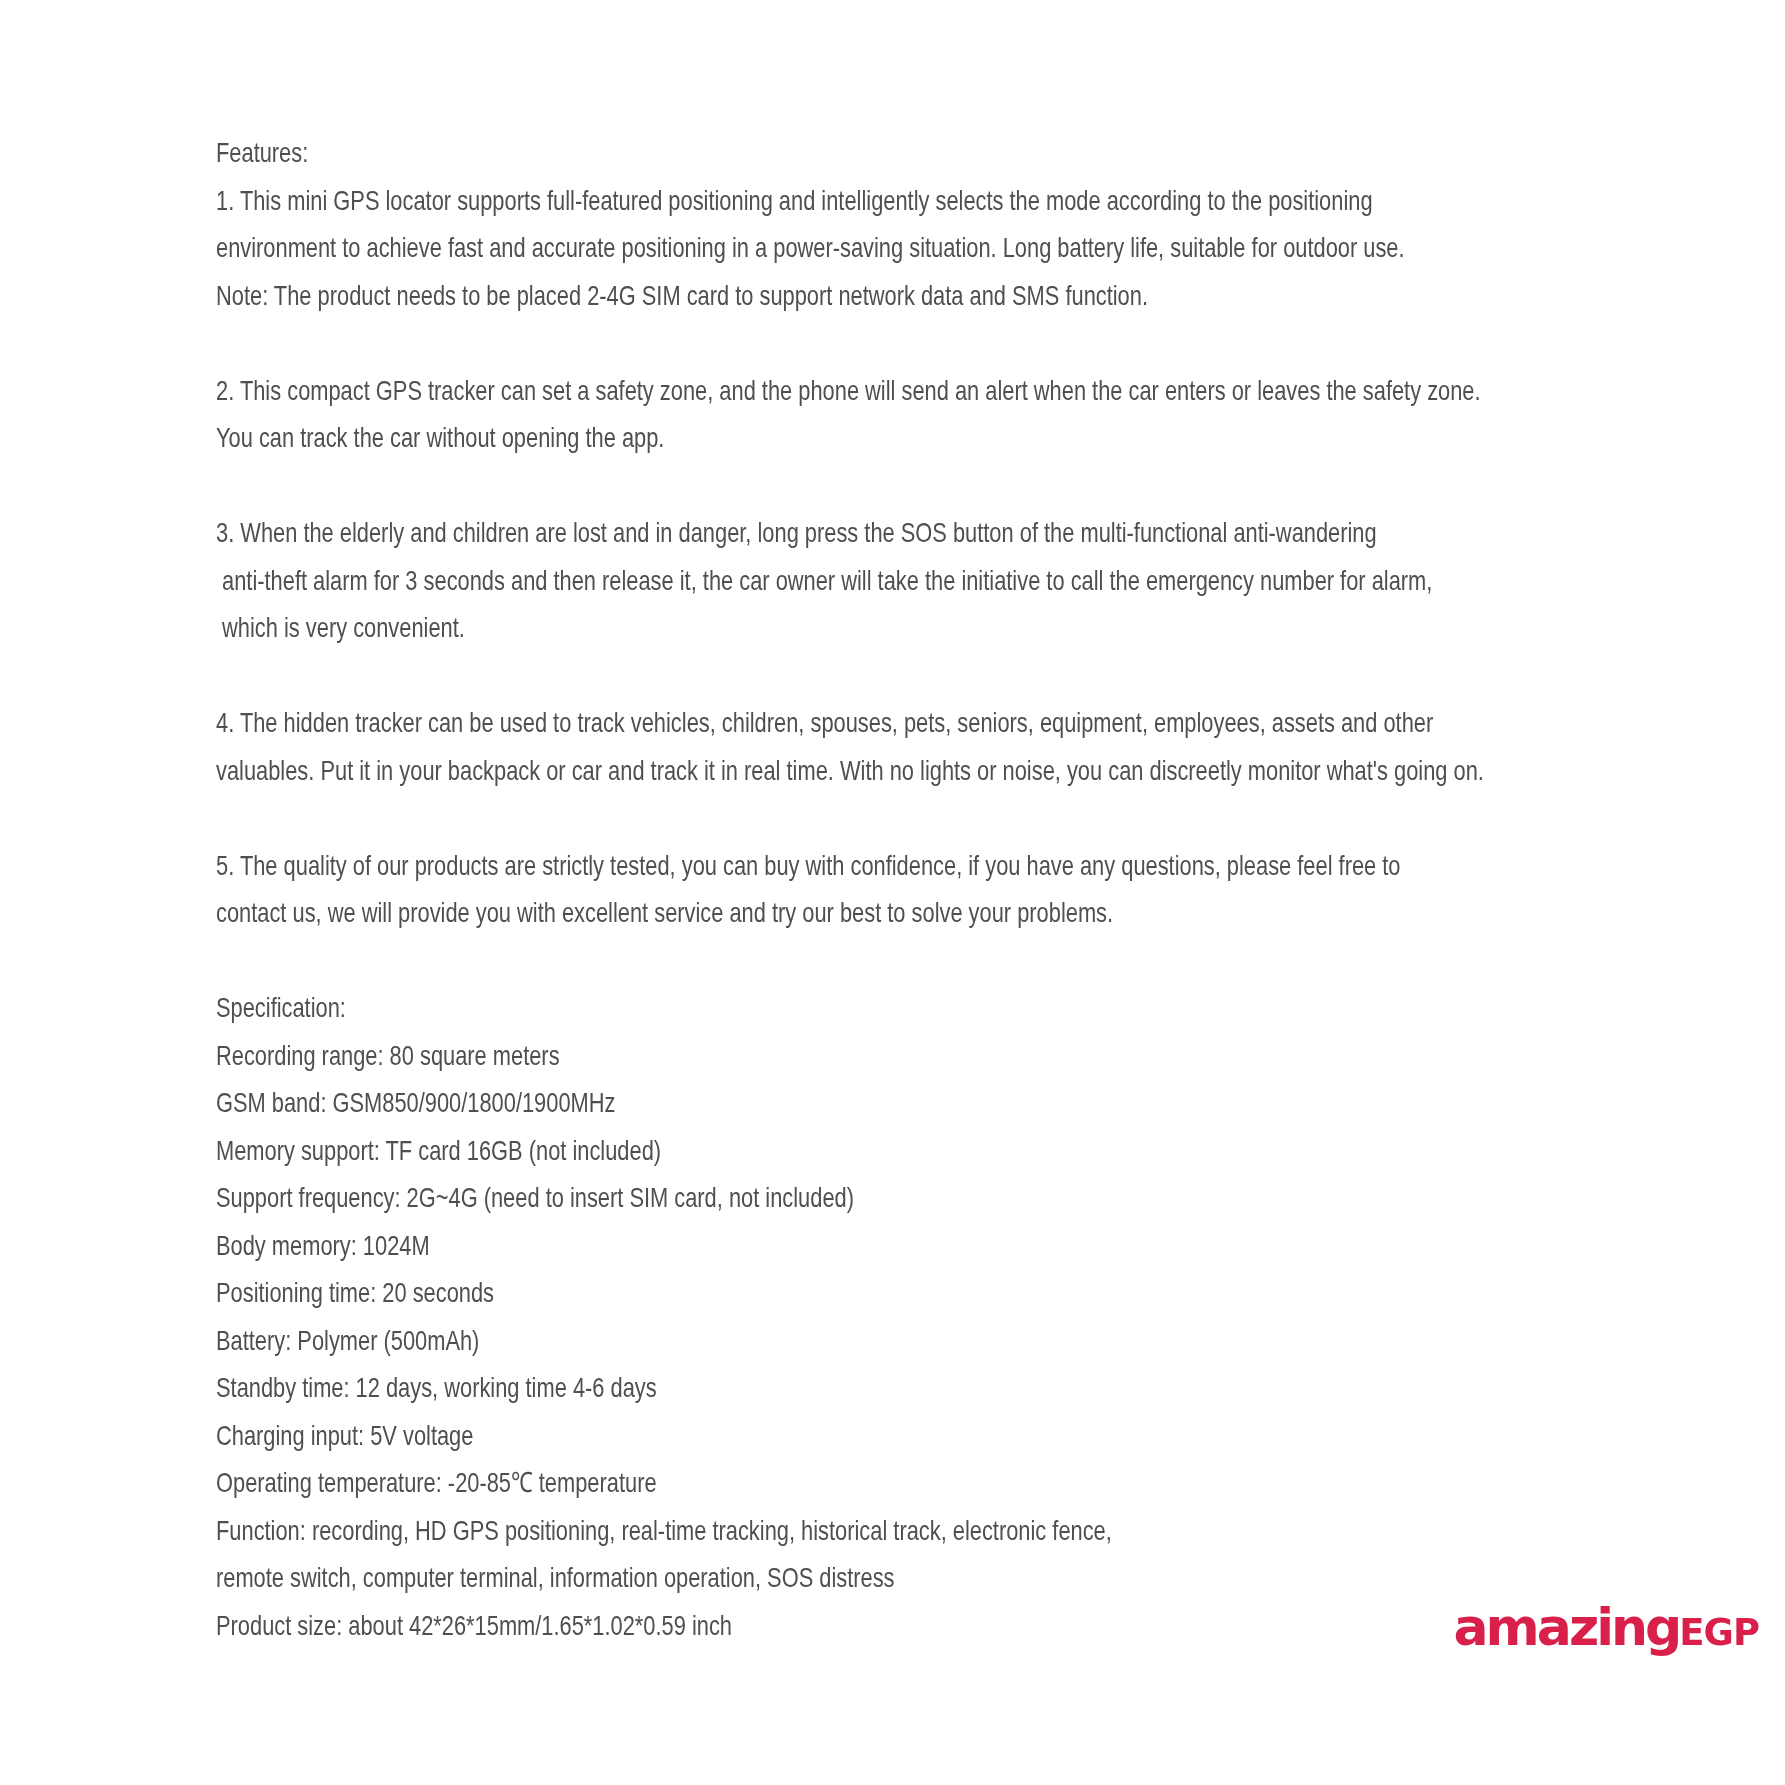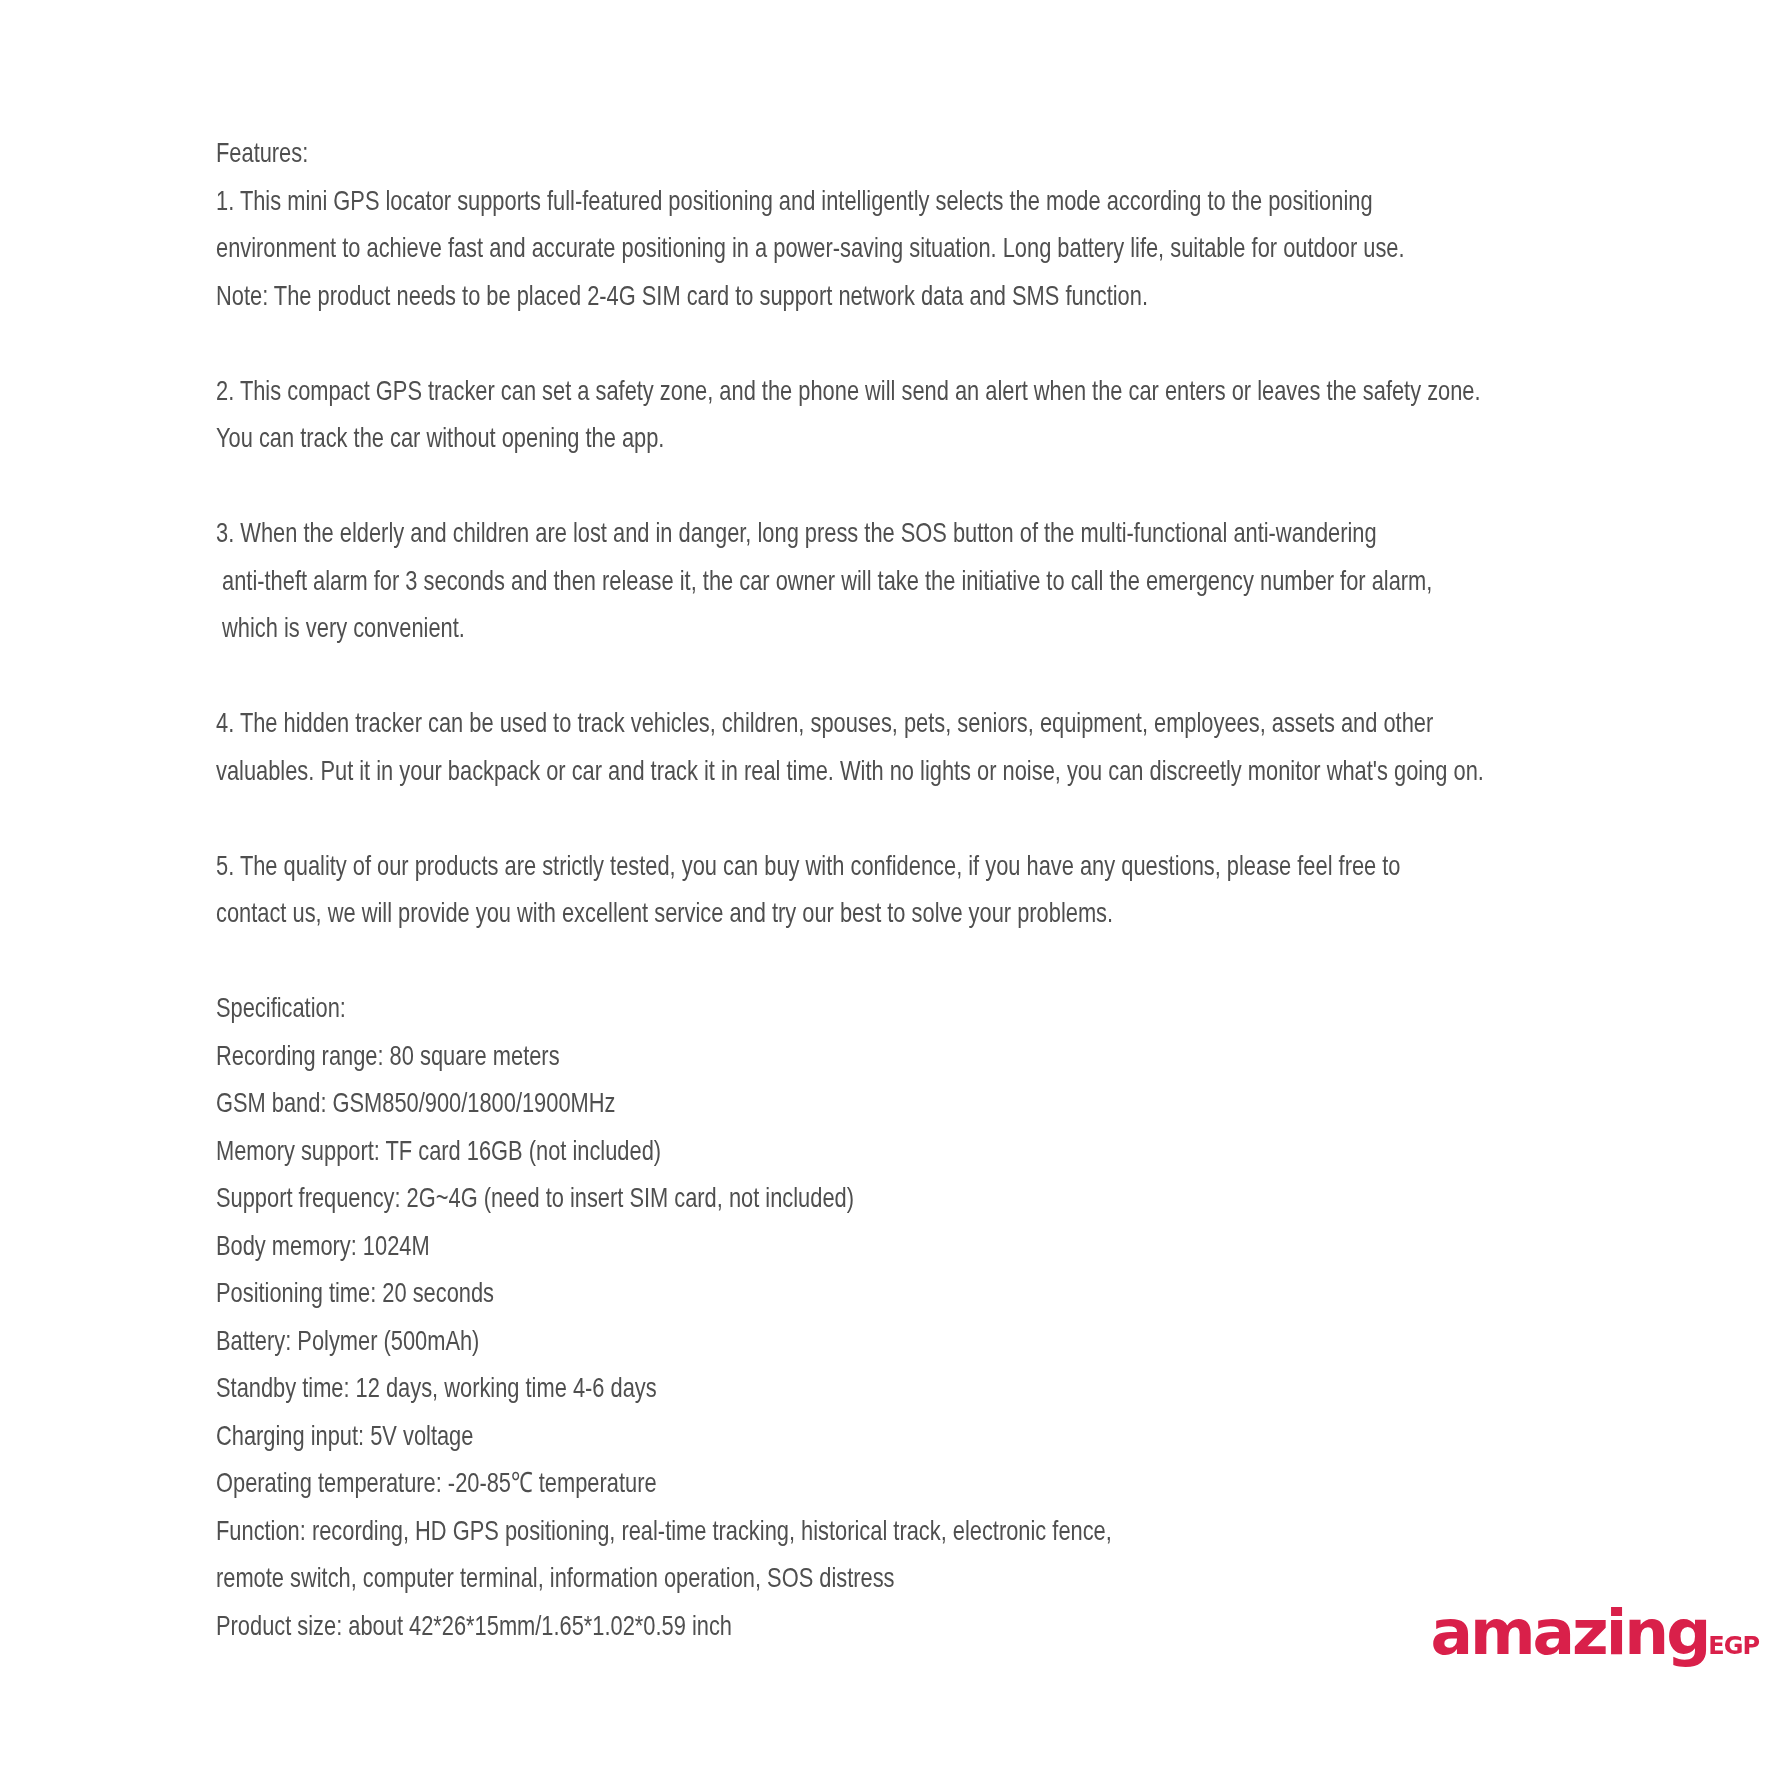--- a/index.html
+++ b/index.html
@@ -41,25 +41,25 @@
     top: 1601px;
     right: 26px;
     color: #d9204a;
     font-family: "DejaVu Sans", sans-serif;
     font-weight: bold;
     display: flex;
     align-items: baseline;
     line-height: 1;
   }
   .logo-main {
-    font-size: 63px;
+    font-size: 52px;
     letter-spacing: -3px;
   }
   .logo-suffix {
-    font-size: 24px;
+    font-size: 37px;
     letter-spacing: -1px;
   }
 </style>
 </head>
 <body>
 
 <div class="page">
 
   <div class="content">
 

